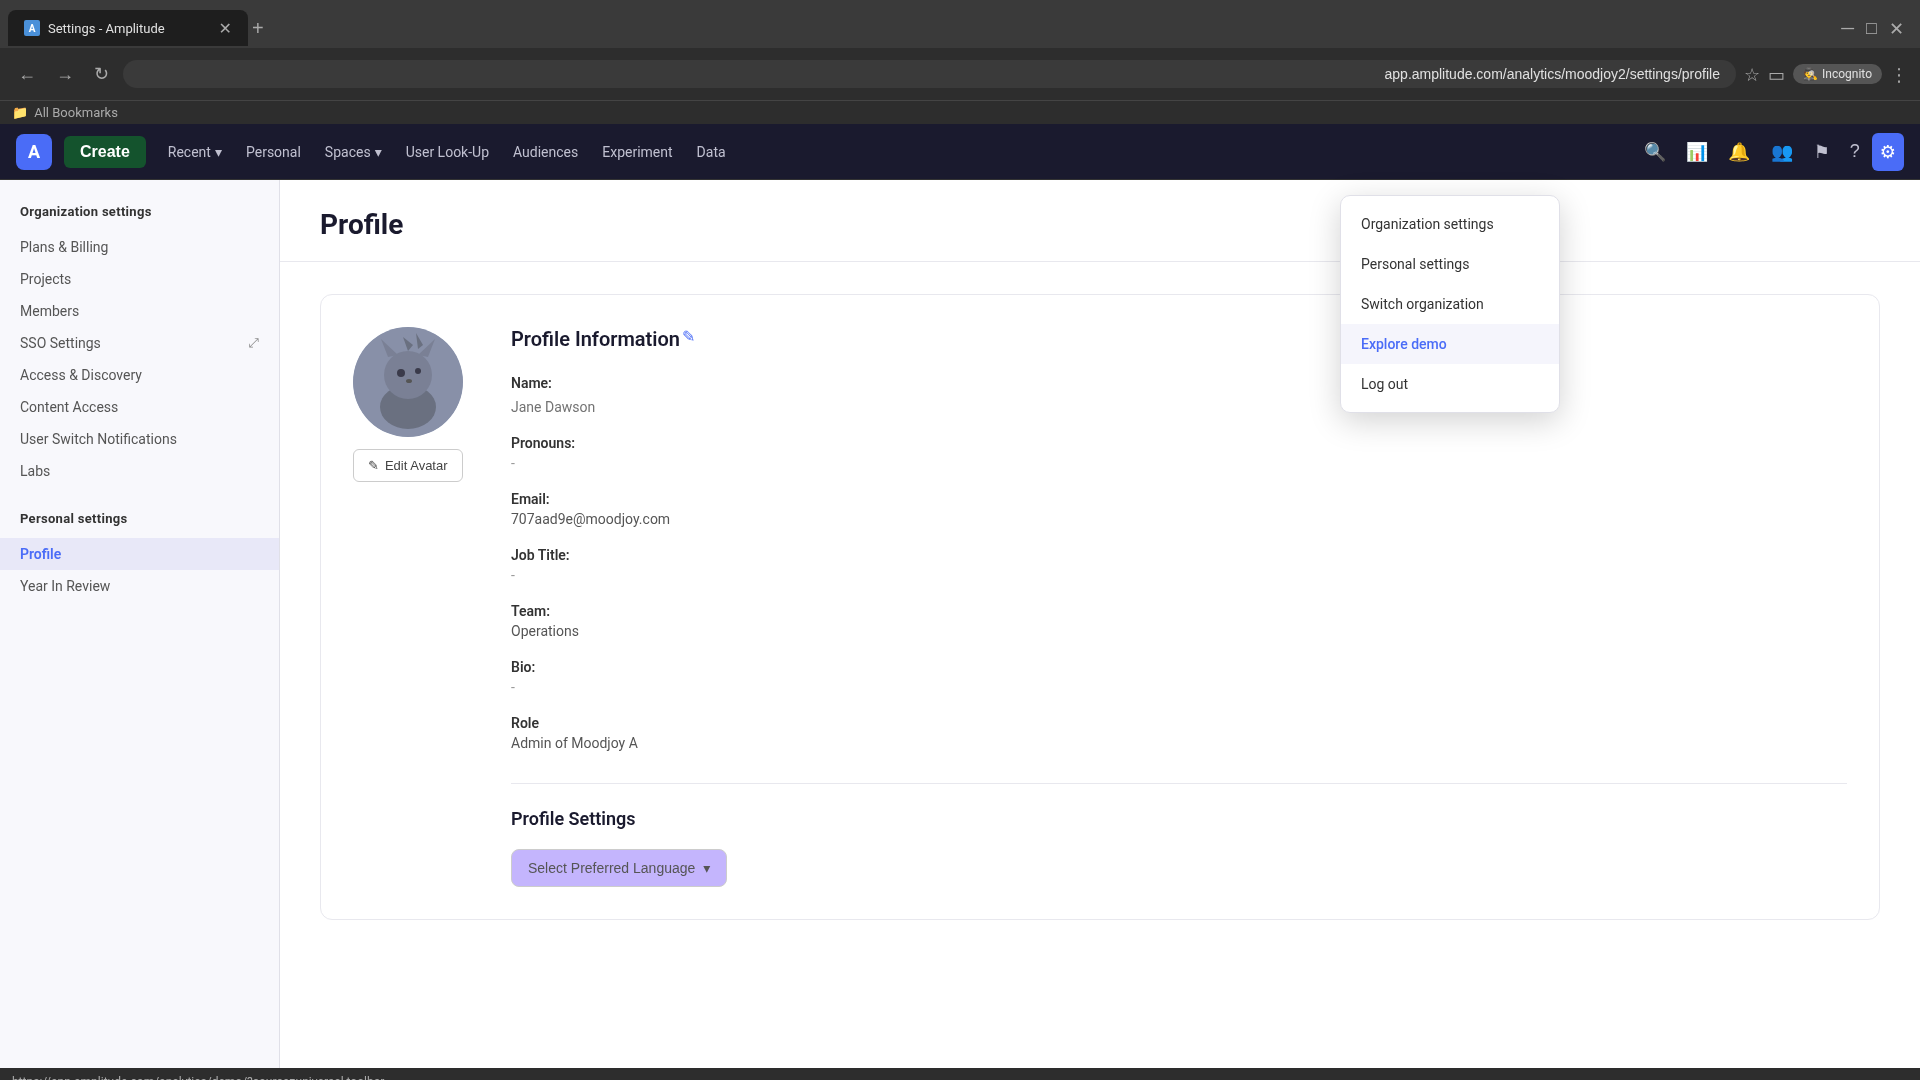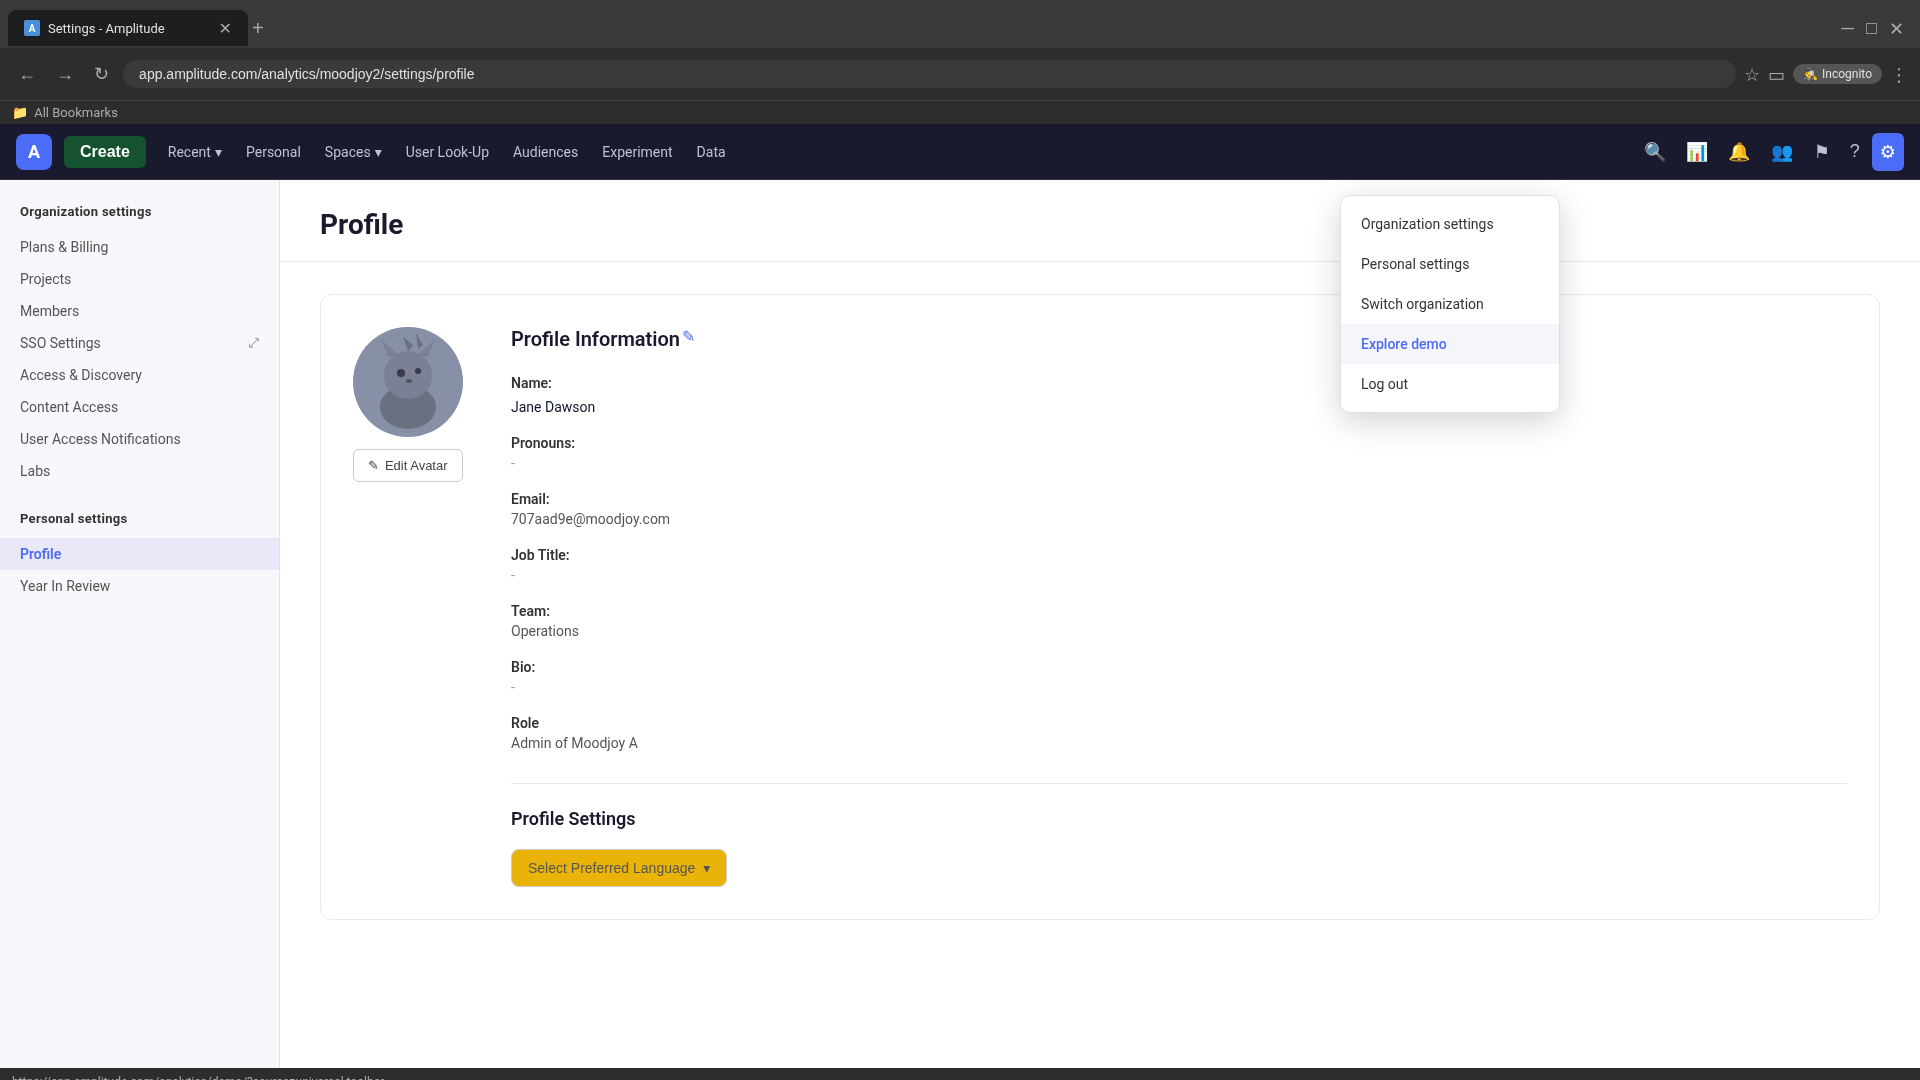--- a/index.html
+++ b/index.html
@@ -7,21 +7,21 @@
 
     
     .browser-chrome { background: #2d2d2d; width: 1920px; }
     .browser-tab-bar { background: #3a3a3a; display: flex; align-items: center; padding: 8px 0 0 8px; height: 48px; }
     .browser-tab { background: #1e1e1e; color: #e0e0e0; display: flex; align-items: center; padding: 0 16px; height: 36px; border-radius: 8px 8px 0 0; font-size: 13px; gap: 8px; min-width: 240px; }
     .browser-tab .tab-favicon { width: 16px; height: 16px; background: #4a90d9; border-radius: 2px; display: flex; align-items: center; justify-content: center; color: #fff; font-size: 10px; font-weight: bold; }
     .browser-tab .tab-close { margin-left: auto; color: #aaa; cursor: pointer; font-size: 16px; }
     .browser-new-tab-btn { background: none; border: none; color: #aaa; font-size: 20px; margin-left: 4px; cursor: pointer; line-height: 1; }
     .browser-controls { background: #2d2d2d; display: flex; align-items: center; padding: 6px 12px; gap: 8px; height: 52px; }
     .browser-nav-btn { background: none; border: none; color: #aaa; font-size: 18px; cursor: pointer; padding: 4px 6px; border-radius: 4px; }
-    .browser-address-bar { flex: 1; background: #3a3a3a; border: none; border-radius: 20px; color: #e0e0e0; padding: 6px 16px; font-size: 14px; outline: none; }
+    .browser-address-bar { flex: 1; background: #3a3a3a; border: none; border-radius: 20px; color: #e0e0e0; padding: 6px 16px; font-size: 14px; outline: none; text-align: right; }
     .incognito-badge { background: #555; color: #e0e0e0; padding: 3px 10px; border-radius: 12px; font-size: 12px; display: flex; align-items: center; gap: 4px; }
     .bookmarks-bar { background: #2d2d2d; padding: 4px 12px; font-size: 13px; color: #aaa; display: flex; align-items: center; gap: 6px; border-top: 1px solid #444; }
 
     
     .app-container { display: flex; flex-direction: column; height: calc(1080px - 136px); width: 1920px; }
     .app-topbar { background: #1a1a2e; display: flex; align-items: center; padding: 0 16px; height: 56px; gap: 12px; border-bottom: 1px solid #333; }
     .amplitude-logo { background: #4a6cf7; width: 36px; height: 36px; border-radius: 8px; display: flex; align-items: center; justify-content: center; color: #fff; font-size: 18px; font-weight: bold; flex-shrink: 0; }
     .create-btn { background: #14532d; color: #fff; border: none; border-radius: 6px; padding: 7px 16px; font-size: 16px; font-weight: 700; cursor: pointer; }
     .topbar-nav { display: flex; align-items: center; gap: 4px; flex: 1; }
     .topbar-nav-item { color: #c0c0d0; font-size: 14px; padding: 6px 10px; border-radius: 6px; cursor: pointer; display: flex; align-items: center; gap: 4px; white-space: nowrap; }
@@ -53,26 +53,26 @@
     .profile-info-title { font-size: 20px; font-weight: 600; color: #1a1a2e; }
     .edit-icon-btn { background: none; border: none; cursor: pointer; color: #4a6cf7; font-size: 16px; }
 
     .profile-layout { display: flex; gap: 48px; }
     .profile-left { flex-shrink: 0; }
     .profile-right { flex: 1; }
 
     .info-field { margin-bottom: 20px; }
     .info-label { font-size: 14px; font-weight: 600; color: #333; margin-bottom: 4px; }
     .info-value { font-size: 14px; color: #555; }
-    .info-value.link-color { color: #0f172a; margin-top: 8px; }
+    .info-value.link-color { color: #737373; margin-top: 8px; }
     .info-value.dash { color: #999; }
 
     .profile-settings-section { margin-top: 32px; padding-top: 24px; border-top: 1px solid #e8e8ee; }
     .profile-settings-title { font-size: 18px; font-weight: 600; color: #1a1a2e; margin-bottom: 20px; }
-    .language-select-btn { display: flex; align-items: center; gap: 8px; padding: 10px 16px; border: 1px solid #ccc; border-radius: 8px; font-size: 14px; color: #555; cursor: pointer; background: #eab308; }
+    .language-select-btn { display: flex; align-items: center; gap: 8px; padding: 10px 16px; border: 1px solid #ccc; border-radius: 8px; font-size: 14px; color: #555; cursor: pointer; background: #c4b5fd; }
     .dropdown-menu { position: fixed; top: 195px; right: 360px; background: #fff; border: 1px solid #e0e0e8; border-radius: 10px; box-shadow: 0 8px 32px rgba(0,0,0,0.18); min-width: 220px; z-index: 1000; padding: 8px 0; }
     .dropdown-item { padding: 12px 20px; font-size: 14px; color: #333; cursor: pointer; display: block; }
     .dropdown-item.active-demo { color: #4a6cf7; font-weight: 500; }
     .dropdown-item.cursor-item { background: #f5f5fc; }
 
     
     .status-bar { background: #2d2d2d; color: #aaa; font-size: 12px; padding: 4px 12px; height: 28px; display: flex; align-items: center; }
 
     
     .avatar-svg { width: 100%; height: 100%; }
@@ -180,21 +180,21 @@
         <span>SSO Settings</span>
         <span style="font-size:13px; color:#888;">⤢</span>
       </div>
       <div class="sidebar-item">
         <span>Access &amp; Discovery</span>
       </div>
       <div class="sidebar-item">
         <span>Content Access</span>
       </div>
       <div class="sidebar-item">
-        <span>User Access Notifications</span>
+        <span>User Switch Notifications</span>
       </div>
       <div class="sidebar-item">
         <span>Labs</span>
       </div>
 
       <div class="sidebar-divider"></div>
 
       <div class="sidebar-section-title">Personal settings</div>
 
       <div class="sidebar-item active">

